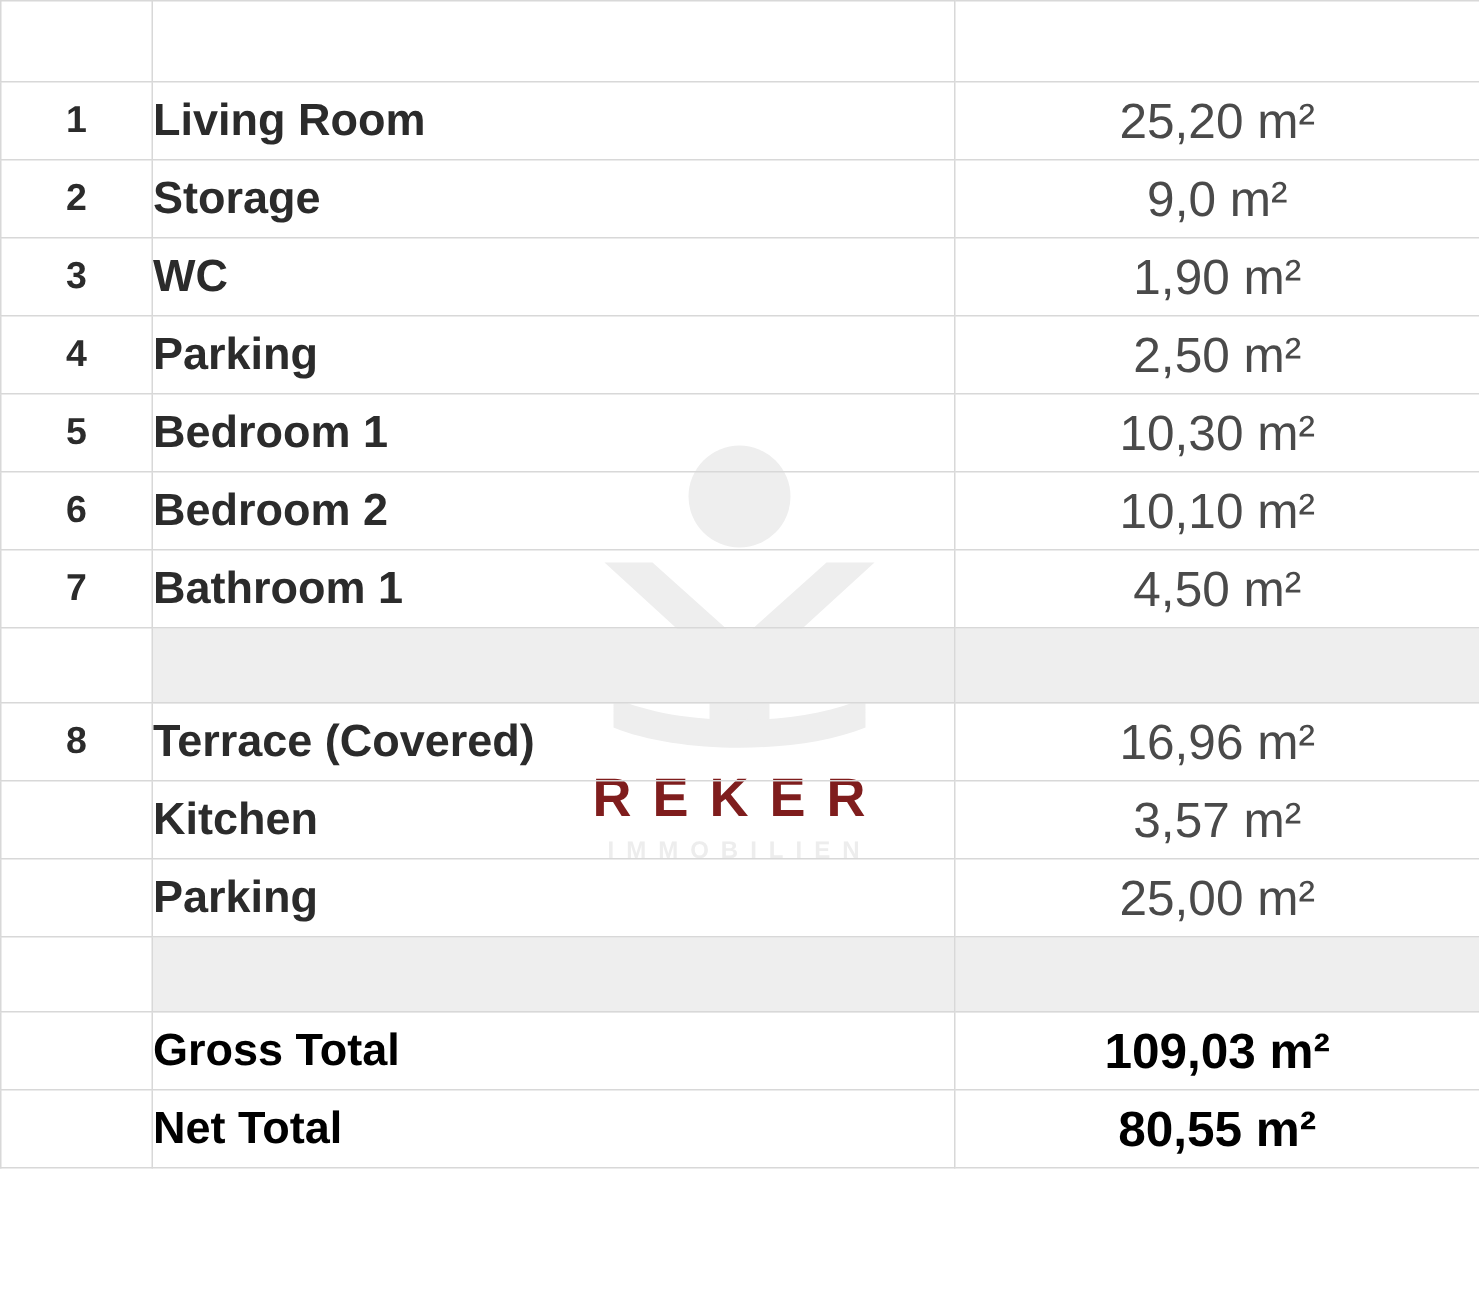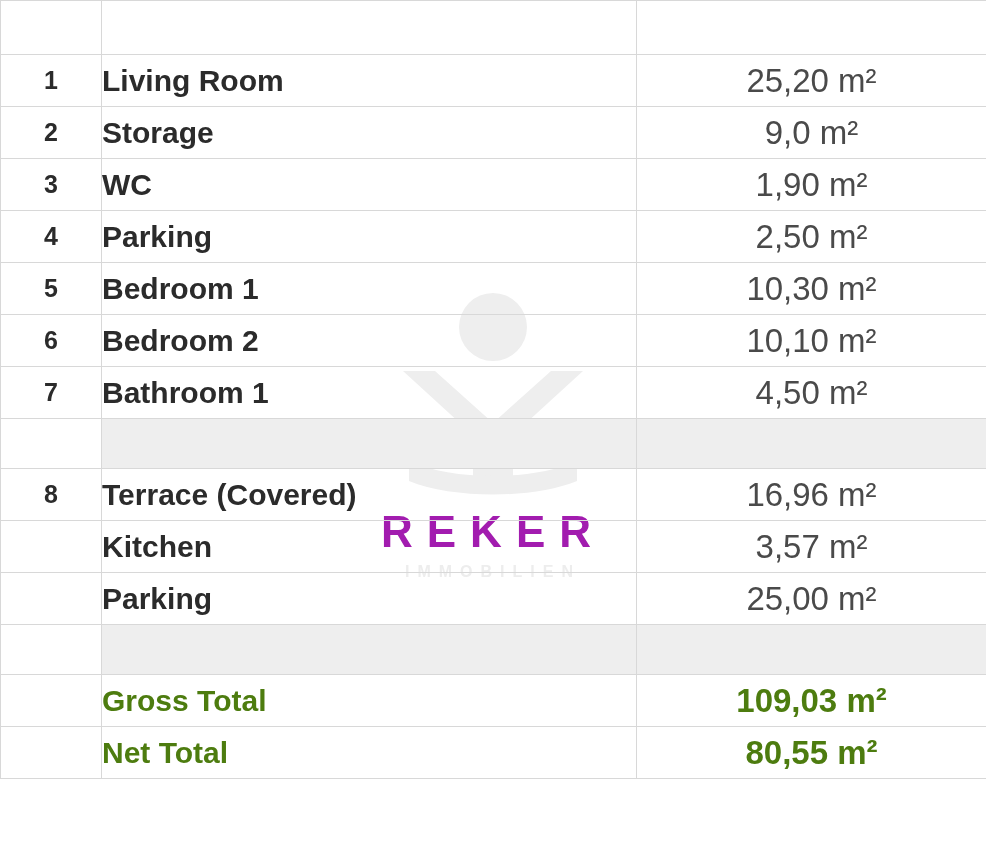--- a/index.html
+++ b/index.html
@@ -40,23 +40,23 @@
   .watermark-inner {
     width: 420px;
     text-align: center;
     opacity: 1;
   }
   .wm-logo {
     display: block;
     margin: 0 auto;
   }
   .wm-name {
-    font-size: 44px;
+    font-size: 36px;
     letter-spacing: 14px;
-    color: #a21caf;
+    color: #7f1d1d;
     font-weight: bold;
     margin-top: 2px;
     font-family: "Liberation Sans", sans-serif;
   }
   .wm-sub {
     font-size: 16px;
     letter-spacing: 8px;
     color: #ededed;
     font-weight: bold;
     margin-top: 6px;
@@ -109,21 +109,21 @@
   }
   td.surface {
     text-align: center;
     font-size: 33px;
     color: #4a4a4a;
     padding-right: 18px;
   }
   tr.total td.name,
   tr.total td.surface {
     font-weight: bold;
-    color: #4d7c0f;
+    color: #000000;
   }
   tr.spacer {
     height: 50px;
   }
   tr.spacer td {
     background: #eeeeee;
   }
   tr.spacer td.num {
     background: #ffffff;
   }

